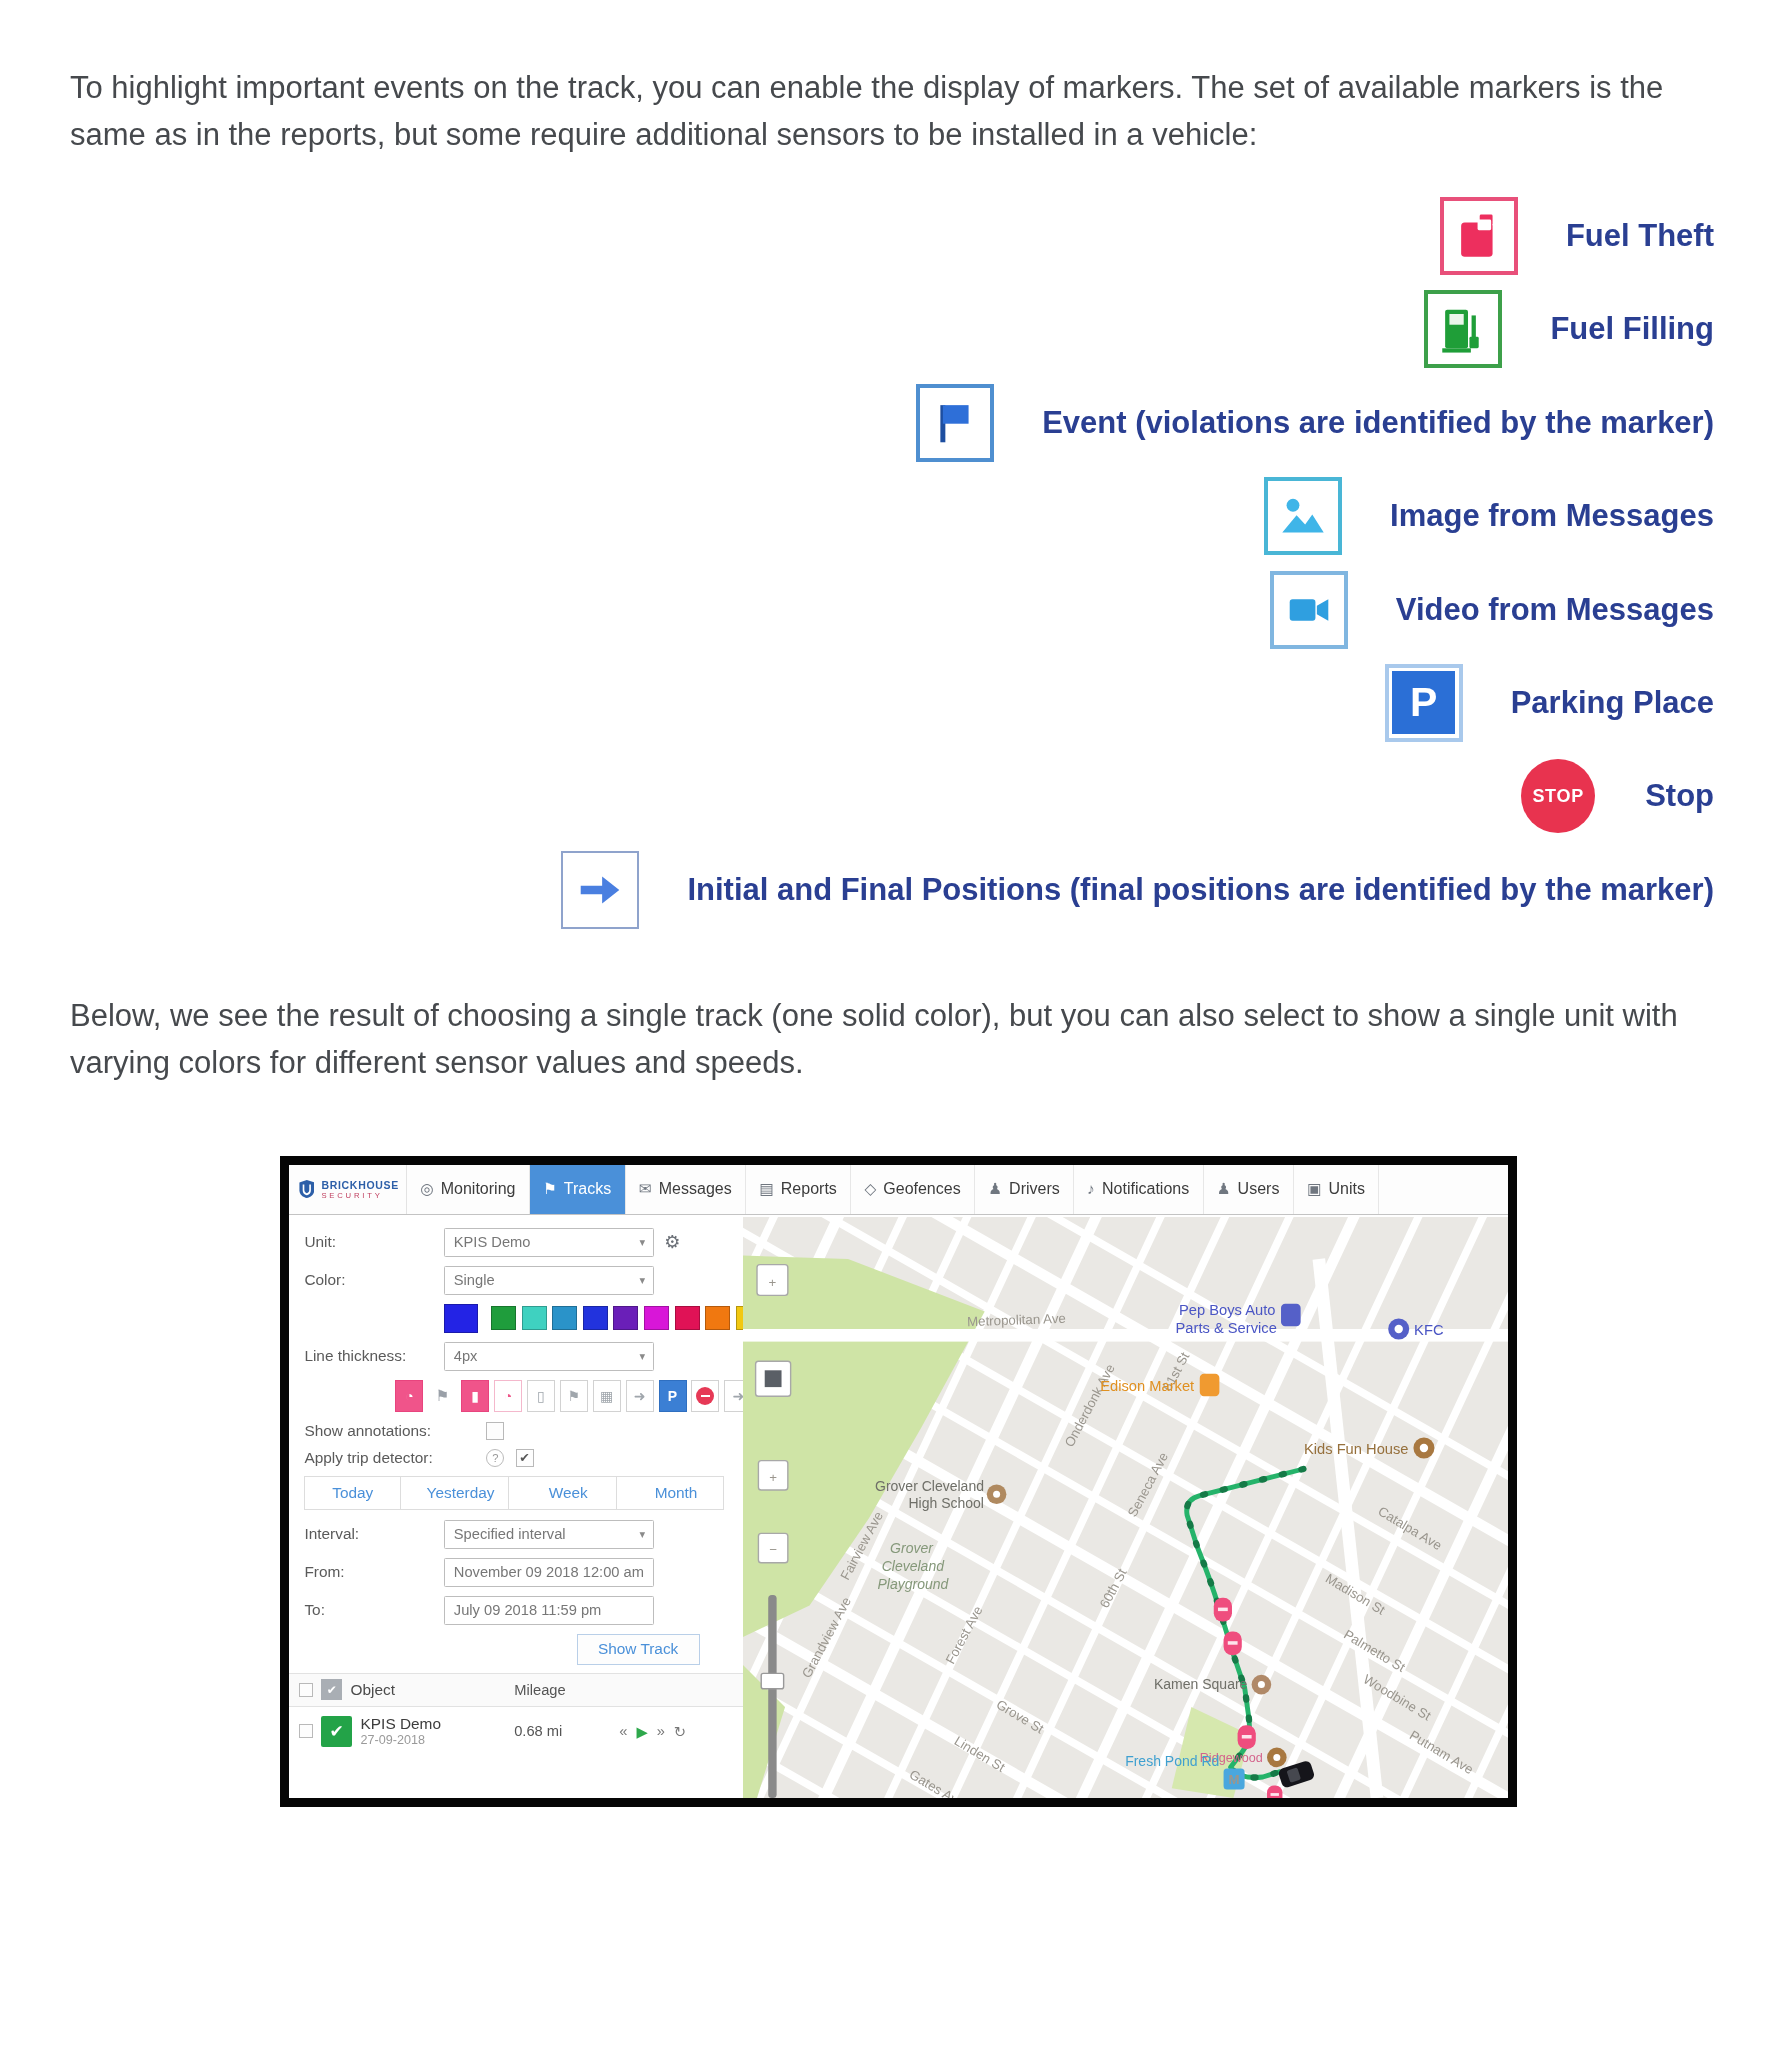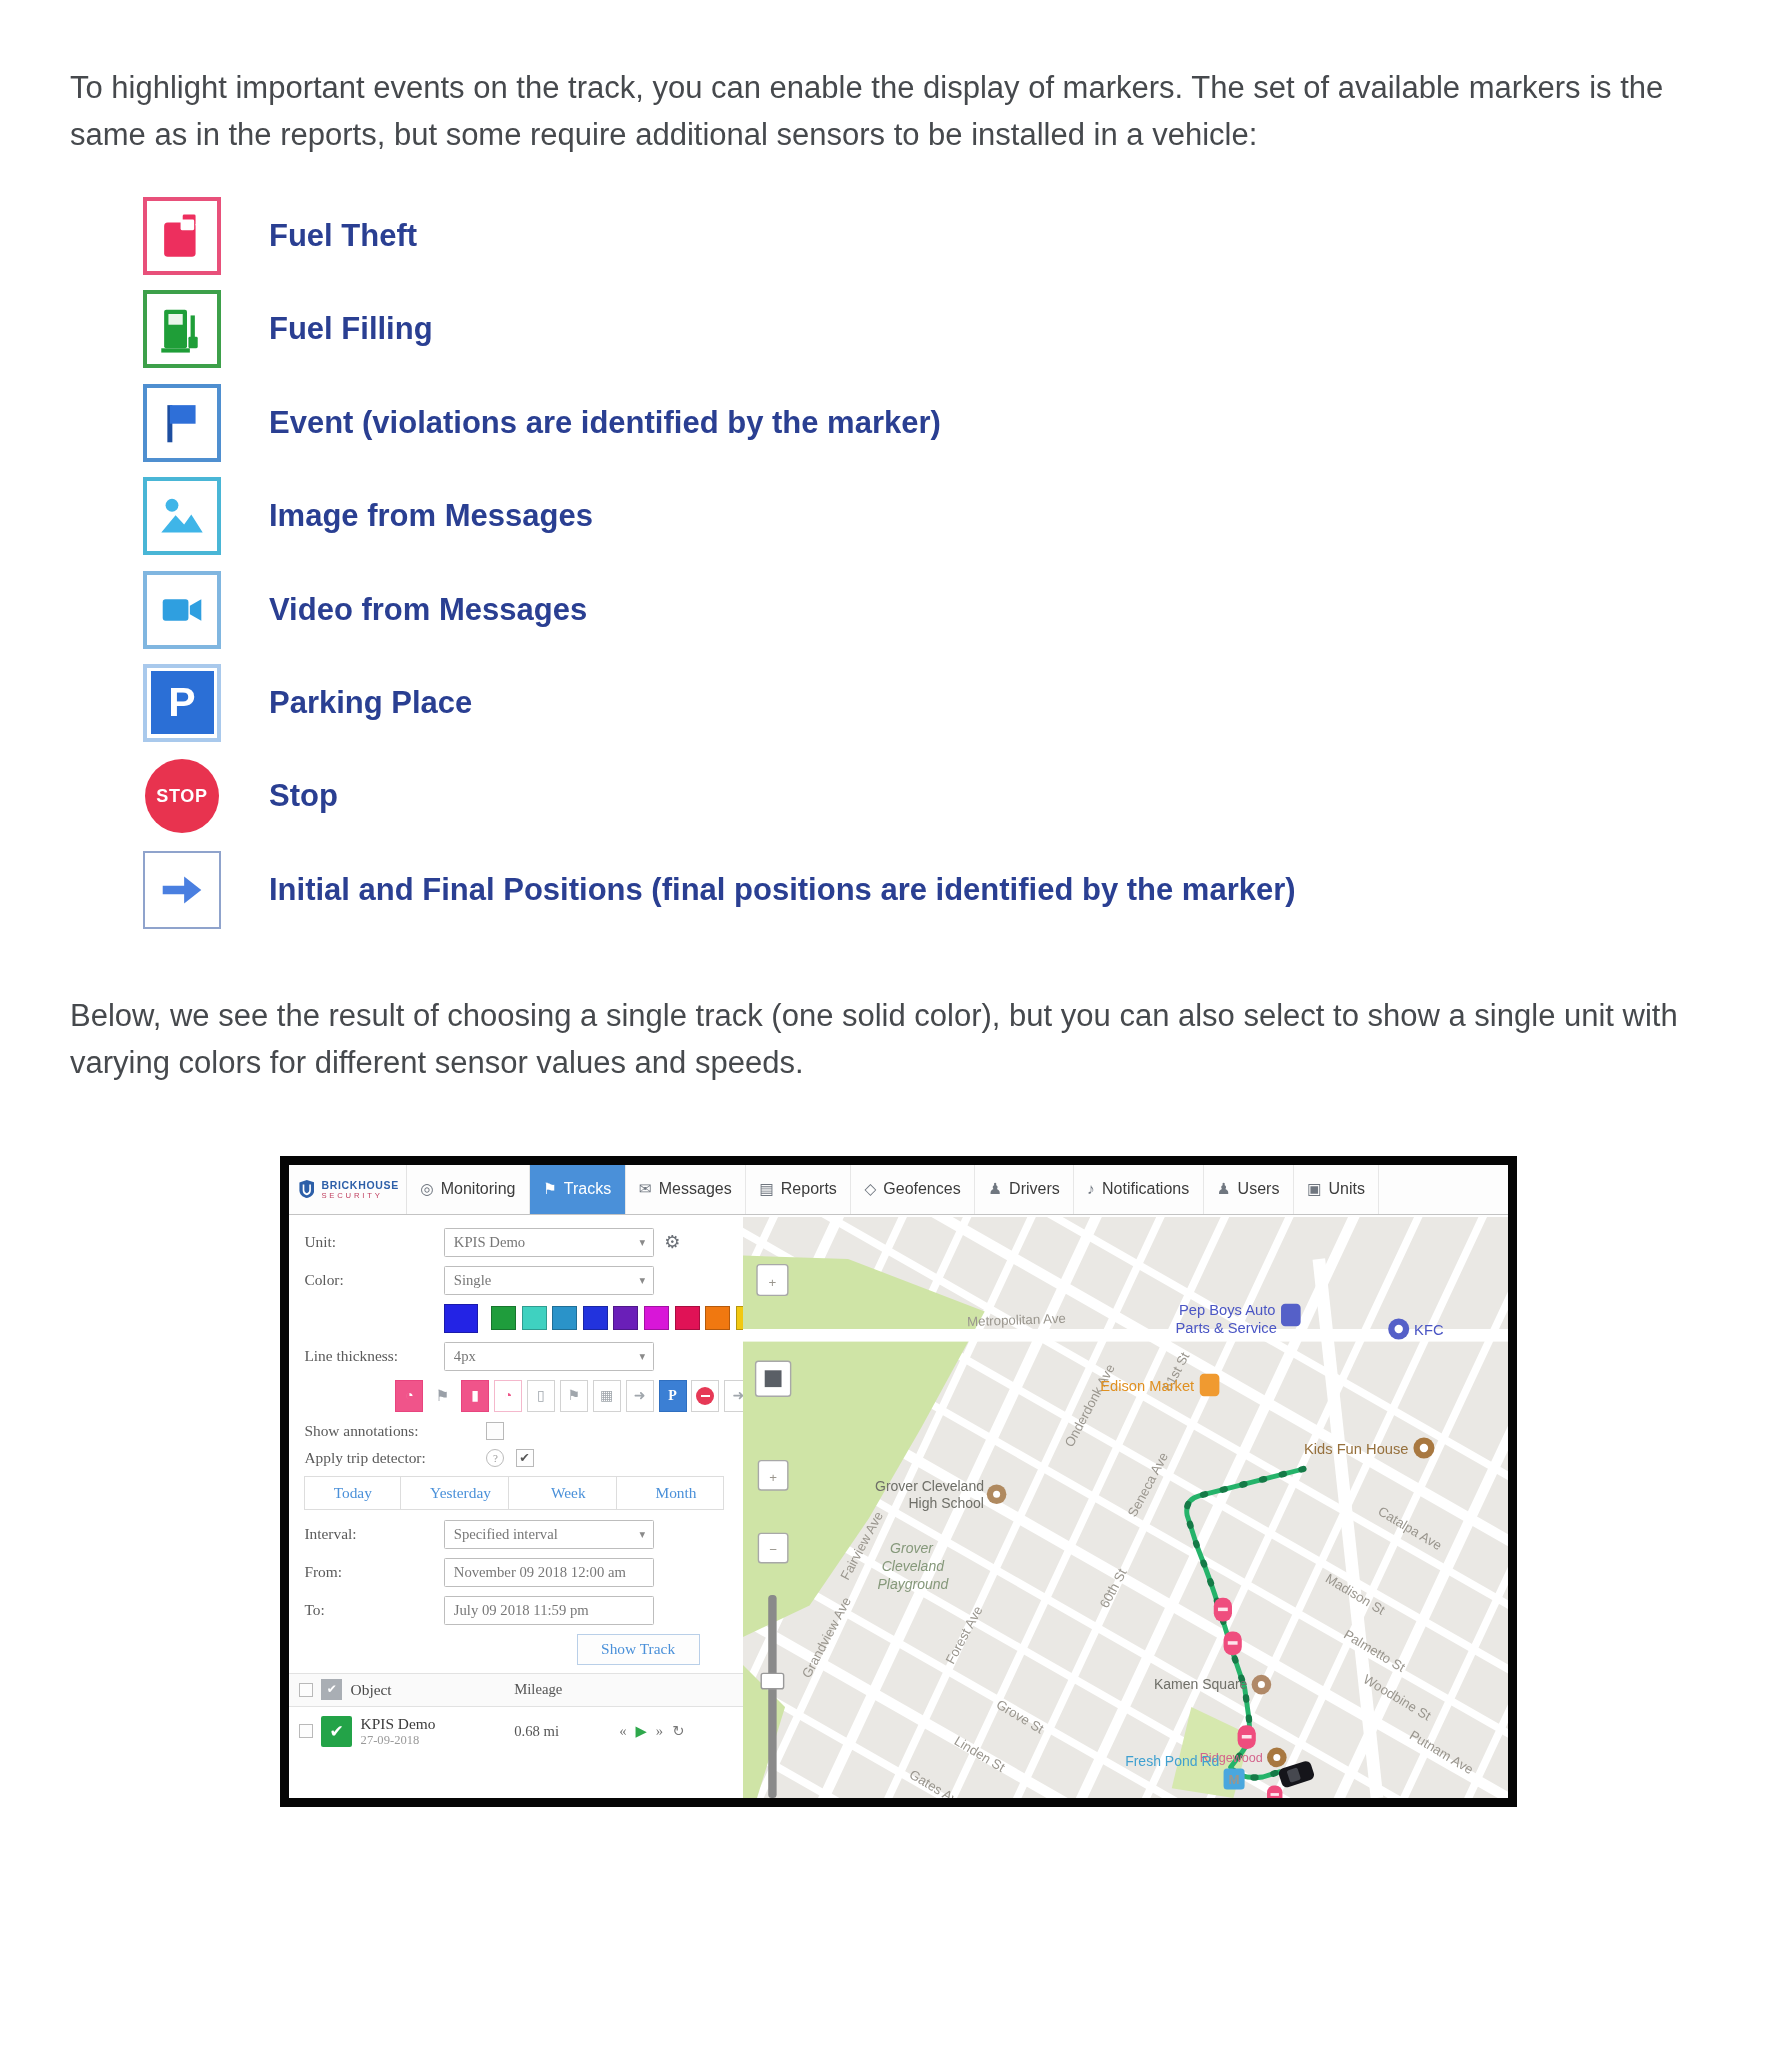--- a/index.html
+++ b/index.html
@@ -7,21 +7,21 @@
   body {
     width:1784px; height:2056px; background:#ffffff; overflow:hidden;
     font-family:"Liberation Sans", sans-serif;
   }
   .doc { padding:64px 70px 0 70px; }
   .page-title { margin:0 0 17px 0; font-size:39px; font-weight:bold; color:#3d85d6; }
   .body-text { margin:0; font-size:31px; line-height:47px; color:#46494d; max-width:1651px; }
 
   
   .marker-list { margin:39px 0 0 73px; }
-  .marker-row { display:flex; align-items:center; margin-bottom:15.4px; }
+  .marker-row { display:flex; align-items:center; margin-bottom:15.4px;justify-content:flex-end; }
   .marker-icon {
     width:78px; height:78px; background:#fff; flex:0 0 auto;
     display:flex; align-items:center; justify-content:center;
   }
   .marker-label { margin-left:48px; font-size:31px; font-weight:bold; color:#2a3f92; }
 
   .mi-fuel-theft { border:4.2px solid #e8507a; }
   .mi-speeding   { border:4.2px solid #e8507a; }
   .mi-fuel-fill  { border:4.2px solid #3da04a; }
   .mi-event      { border:4.2px solid #4f8fd0; }
@@ -49,21 +49,21 @@
   .logo-text .l2 { font-size:7.7px; color:#c04060; letter-spacing:2.8px; }
   .tabs { display:flex; flex:1; }
   .tab { display:flex; align-items:center; gap:7px; padding:0 13.3px; font-size:16px;
     color:#3c3c3c; border-right:0.7px solid #e7e7e7; cursor:default; }
   .tab .tab-ico { font-size:15.4px; color:#707780; }
   .tab.active { background:#4a90d9; color:#fff; }
   .tab.active .tab-ico { color:#fff; }
 
   .shot-body { position:absolute; top:52px; left:0; right:0; bottom:0; }
   .panel { position:absolute; left:0; top:0; bottom:0; width:489px; background:#fff;
-    border-right:0.7px solid #cfcfcf; padding:11.2px 15.4px 0 15.4px; font-size:15.4px; color:#555;font-family:Liberation Serif, serif; }
+    border-right:0.7px solid #cfcfcf; padding:11.2px 15.4px 0 15.4px; font-size:15.4px; color:#555; }
   .frow { display:flex; align-items:center; margin-bottom:9px; }
   .flabel { width:140px; flex:0 0 auto; font-size:15.4px; color:#5a5a5a; }
   .flabel.wide { width:182px; }
   .sel, .inp { width:210px; height:29px; border:0.7px solid #bdbdbd; background:#fff;
     display:flex; align-items:center; justify-content:space-between; padding:0 8.4px;
     font-size:14.7px; color:#777; border-radius:1.4px; }
   .inp { justify-content:flex-start; }
   .caret { color:#8a8a8a; font-size:11.2px; }
   .wrench { margin-left:9.8px; font-size:18px; color:#6a6f76; }
 

